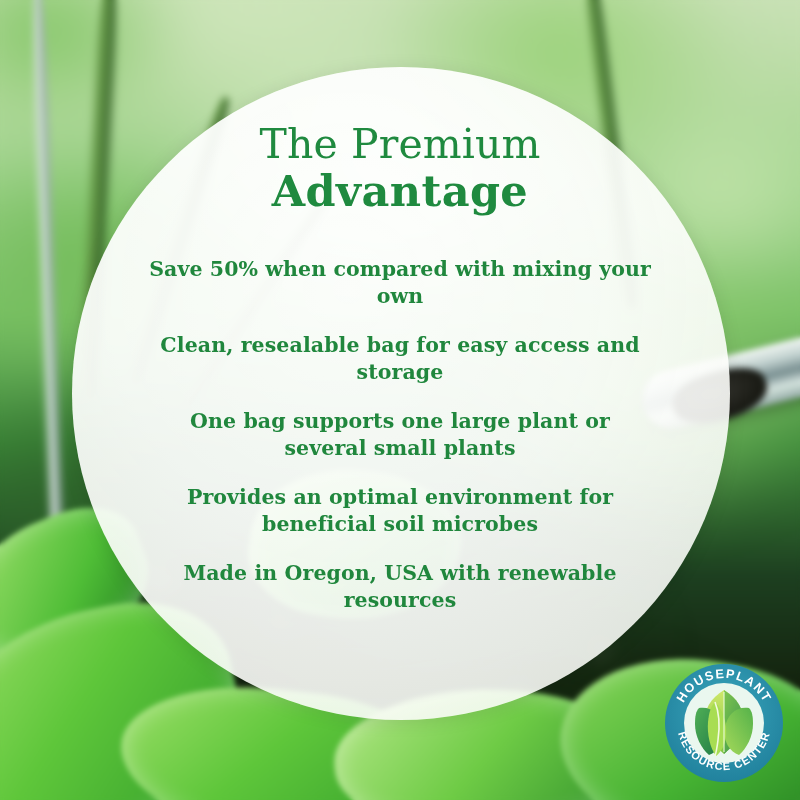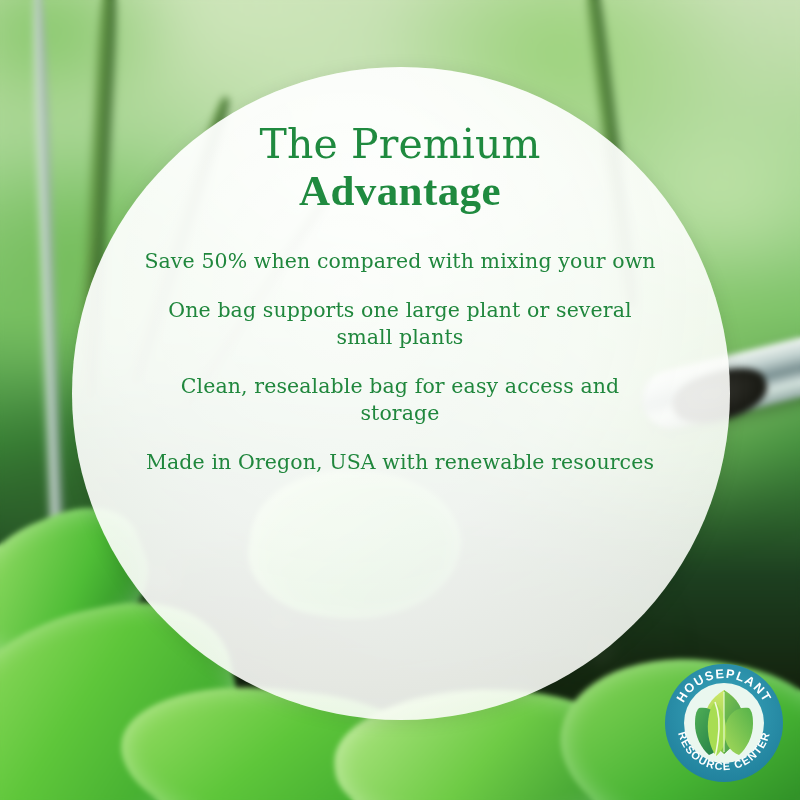--- a/index.html
+++ b/index.html
@@ -181,27 +181,27 @@
     letter-spacing: .1px;
     color: #1f8a3f;
   }
   .headline .hl-line { display: block; }
   .headline .hl-strong {
     display: block;
     font-weight: 700;
     font-size: 43px;
     letter-spacing: .4px;
     padding-top: 2px;
-    font-family: Liberation Serif, serif;
   }
 
   .benefits {
-    margin: 4px;
+    margin: 12px;
     padding: 29px 36px 0 36px;
     list-style: none;
+    font-weight: bold;
   }
   .benefit {
     font-family: "DejaVu Serif", serif;
     font-size: 20.5px;
     line-height: 1.32;
     color: #20873d;
     margin: 0 0 22px 0;
     letter-spacing: .1px;
   }
   .benefit:last-child { margin-bottom: 0; }
@@ -249,22 +249,23 @@
 
   <div class="content">
 
     <h1 class="headline">
       <span class="hl-line">The Premium</span>
       <span class="hl-strong">Advantage</span>
     </h1>
 
     <ul class="benefits">
       <li class="benefit">Save 50% when compared with mixing your own</li>
+      <li class="benefit">Clean, resealable bag for easy access and storage</li>
       <li class="benefit">One bag supports one large plant or several small plants</li>
-      <li class="benefit">Clean, resealable bag for easy access and storage</li>
+      <li class="benefit">Provides an optimal environment for beneficial soil microbes</li>
       <li class="benefit">Made in Oregon, USA with renewable resources</li>
     </ul>
   </div>
 
   <div class="logo-badge">
     <svg viewBox="0 0 122 122" xmlns="http://www.w3.org/2000/svg" aria-hidden="true">
       <defs>
         <path id="arc-top" d="M 16,61 A 45,45 0 0 1 106,61" fill="none"></path>
         <path id="arc-bottom" d="M 14,61 A 47,47 0 0 0 108,61" fill="none"></path>
         <radialGradient id="ringGrad" cx="50%" cy="40%" r="65%">

